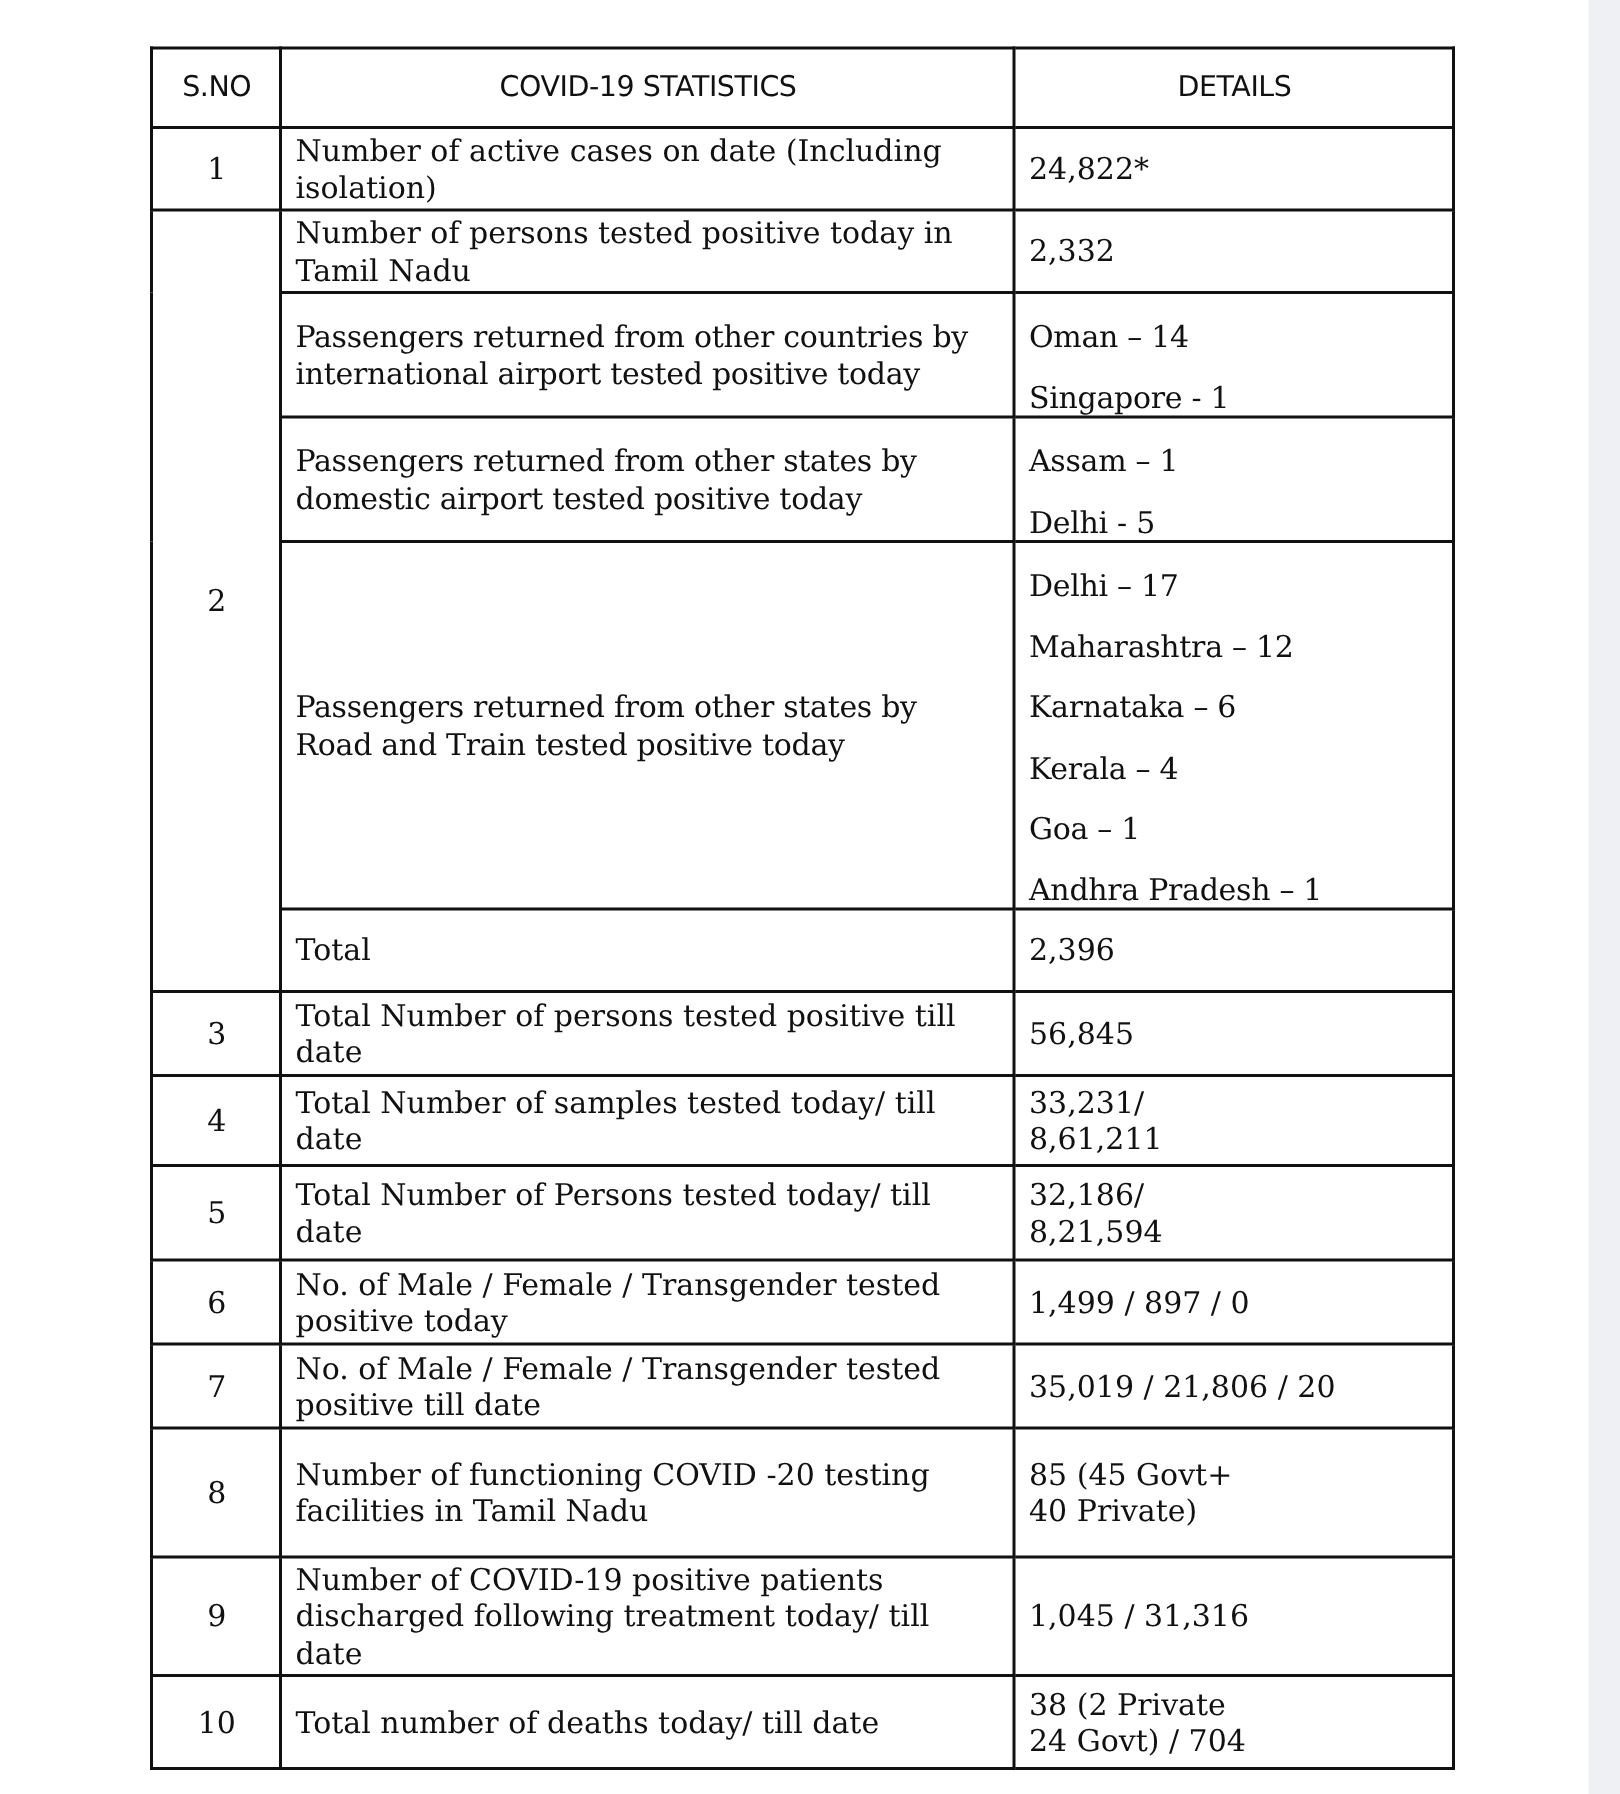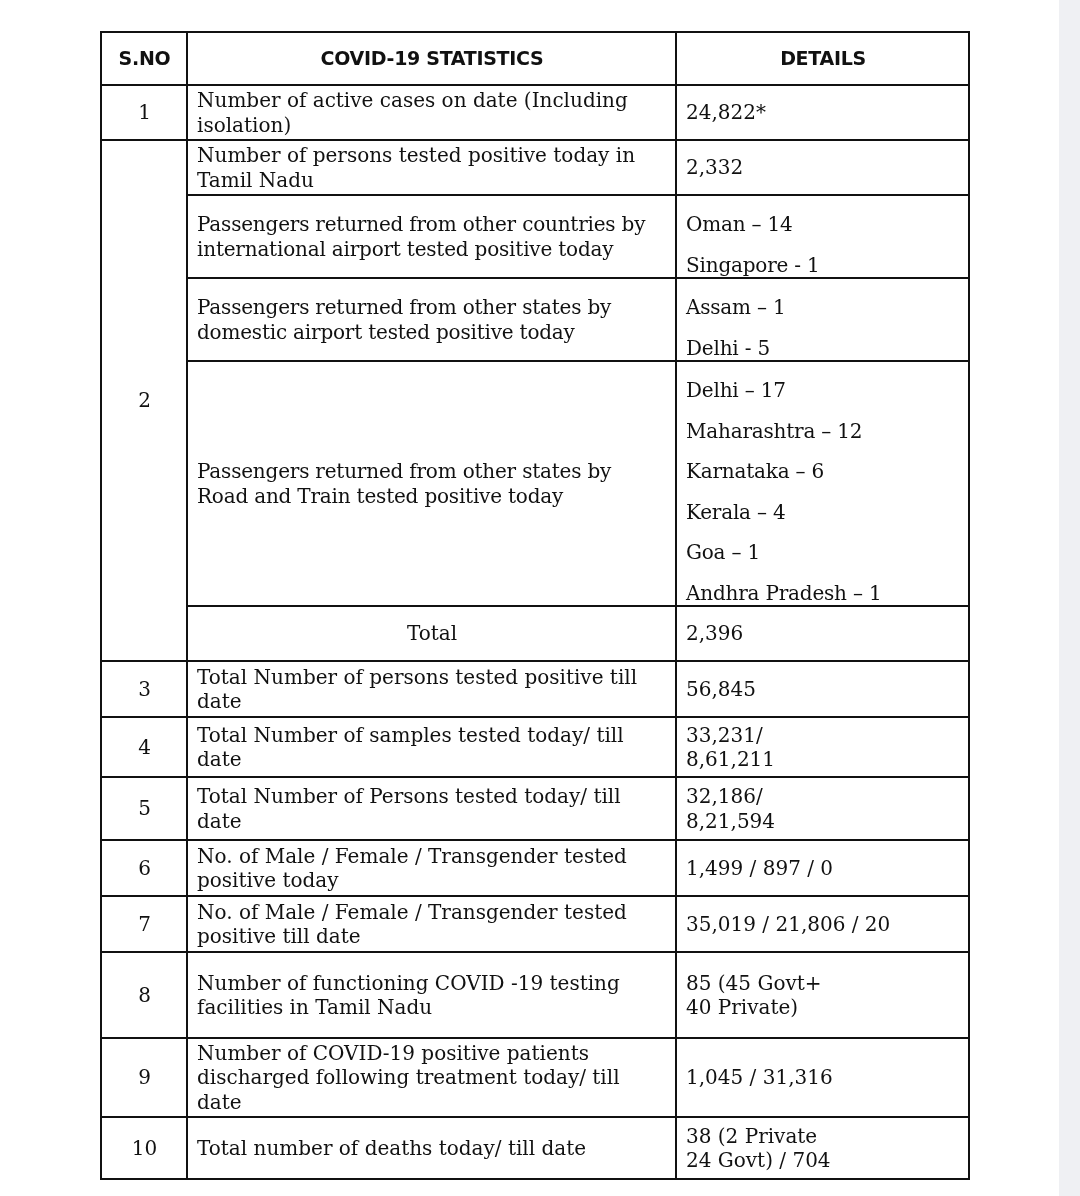--- a/index.html
+++ b/index.html
@@ -40,33 +40,33 @@
       border: 2px solid #111111;
       padding: 0 8px 0 9px;
       vertical-align: middle;
       font-size: 20px;
       line-height: 24.5px;
       font-weight: normal;
       overflow: hidden;
     }
     table.stats th {
       font-family: "DejaVu Sans", "Liberation Sans", sans-serif;
-      font-weight: bold;
+      font-weight: normal;
       font-size: 19px;
       text-align: center;
       height: 51px;
       letter-spacing: -0.3px;
       border-radius: 17px;
     }
     col.c-sno { width: 86px; }
     col.c-stat { width: 489px; }
     col.c-det { width: 293px; }
     .sno { text-align: center; }
     .num { }
-    .ctr { text-align: center; }
+    .ctr { text-align: left; }
     .bold {
       font-family: "DejaVu Serif", "Liberation Serif", serif;
       font-weight: bold;
       font-size: 19px;
       line-height: 25px;
       letter-spacing: -0.2px;
     }
     .dlist div { white-space: nowrap; margin-top: 16px; }
     .note {
       position: absolute;
@@ -171,21 +171,21 @@
       </tr>
 
       <tr style="height:56px;">
         <td class="sno">7</td>
         <td>No. of Male / Female / Transgender tested positive till date</td>
         <td class="num">35,019 / 21,806 / 20</td>
       </tr>
 
       <tr style="height:86px;">
         <td class="sno">8</td>
-        <td>Number of functioning COVID -19 testing facilities in Tamil Nadu</td>
+        <td>Number of functioning COVID -20 testing facilities in Tamil Nadu</td>
         <td class="num">
           <div>85 (45 Govt+</div>
           <div>40 Private)</div>
         </td>
       </tr>
 
       <tr style="height:79px;">
         <td class="sno">9</td>
         <td>Number of COVID-19 positive patients discharged following treatment today/ till date</td>
         <td class="num">1,045 / 31,316</td>

